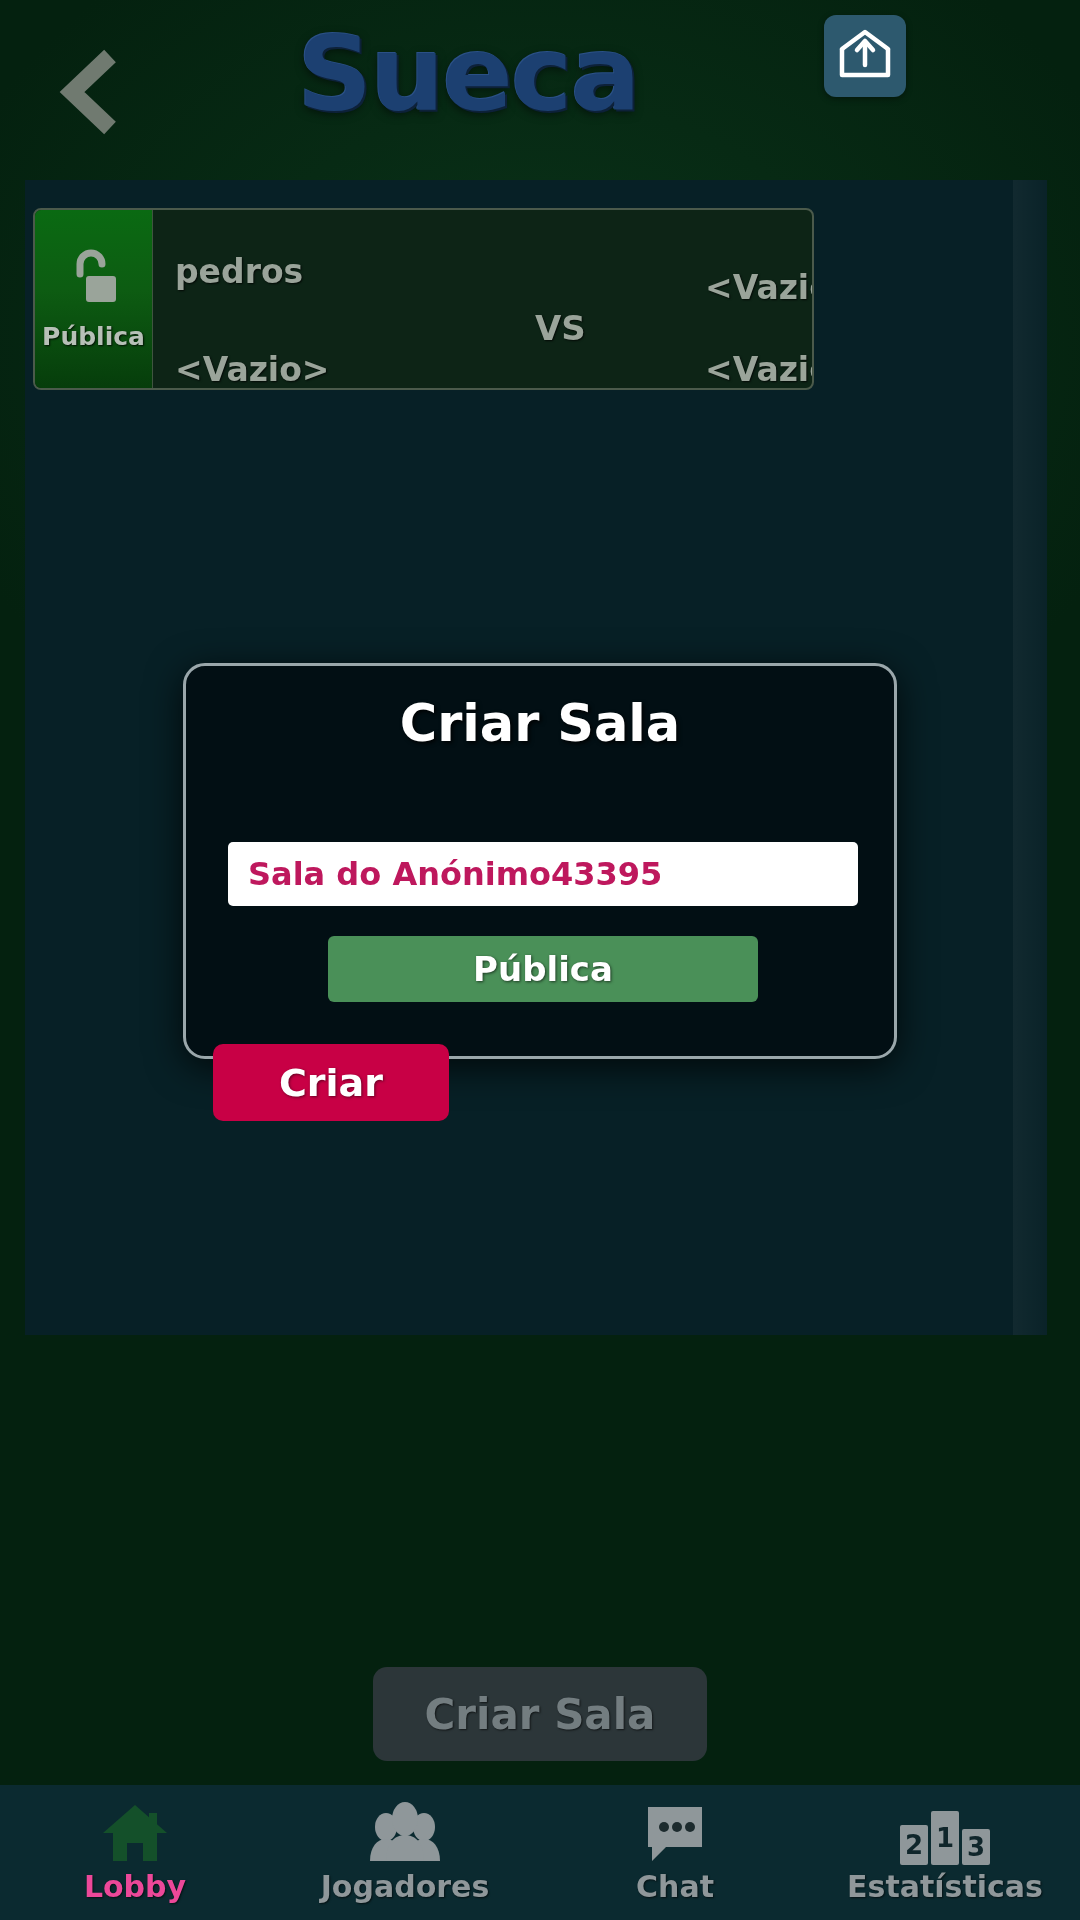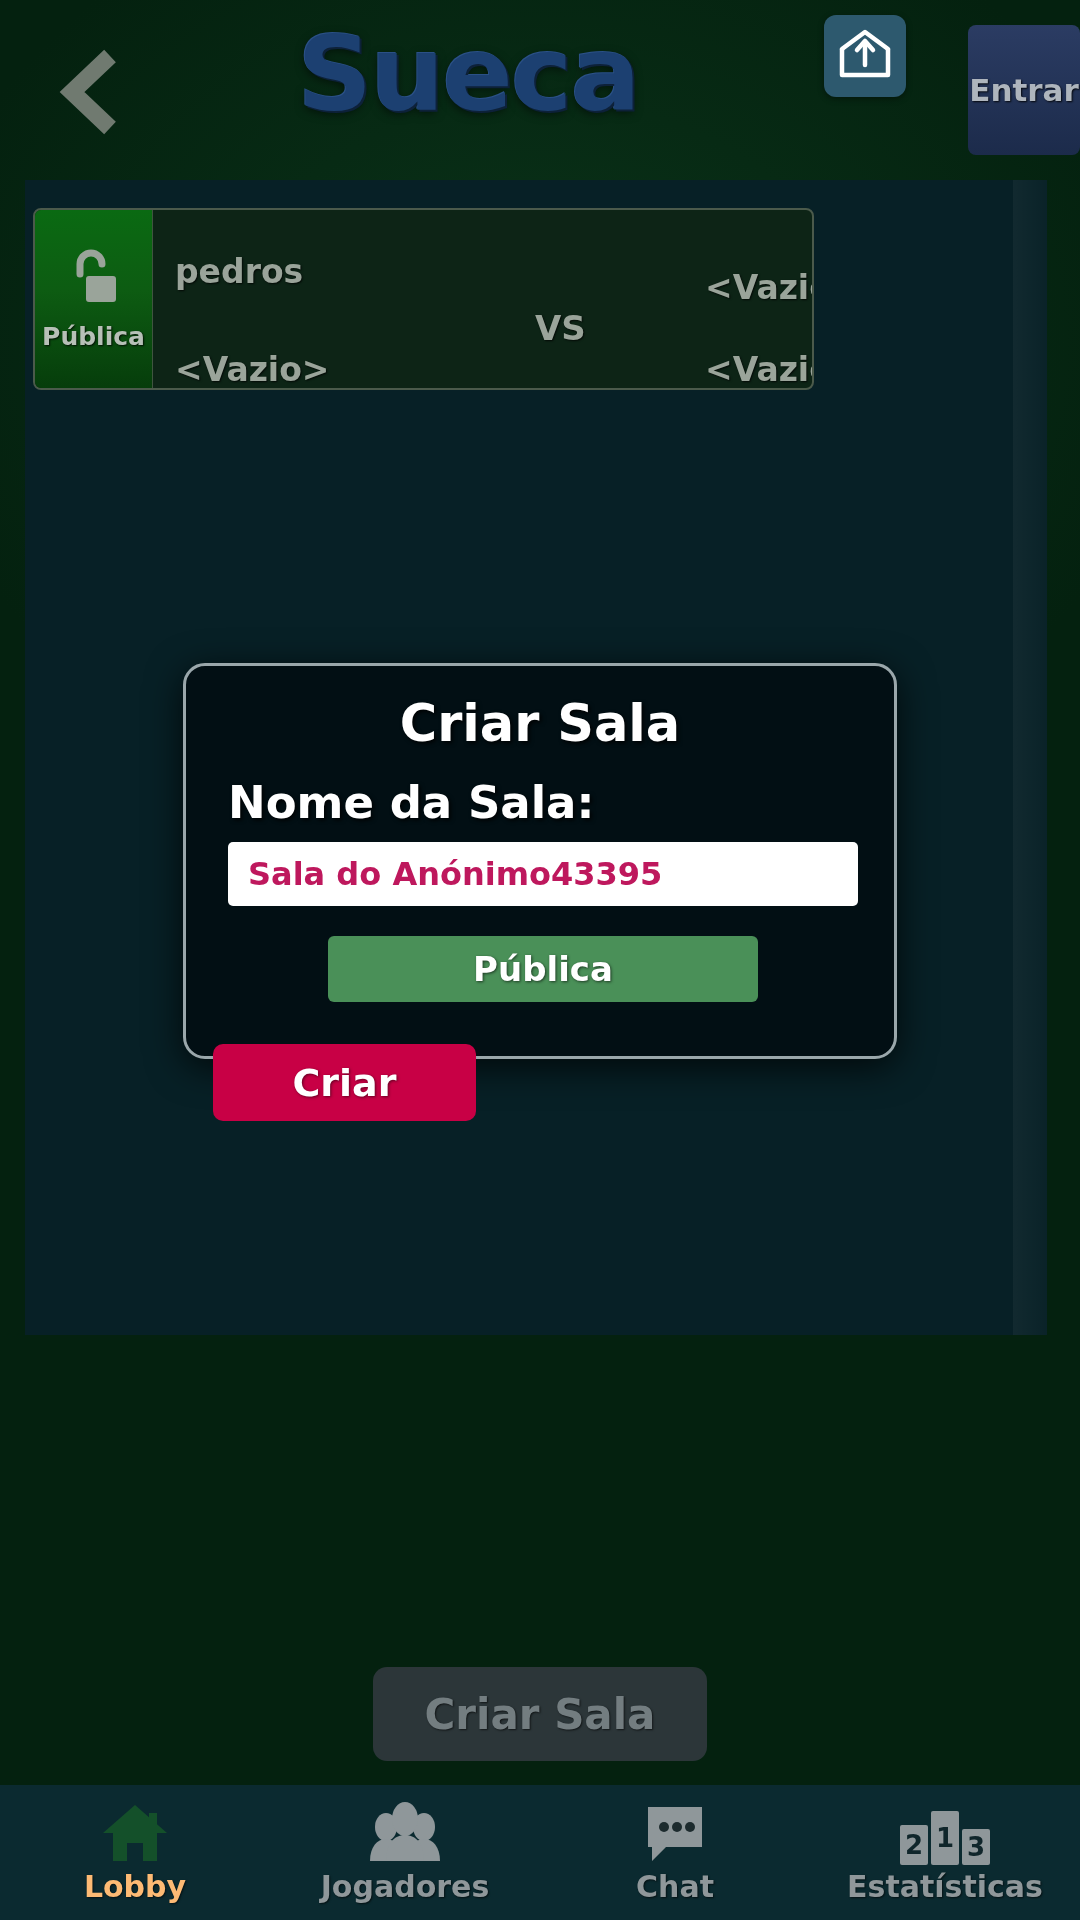--- a/index.html
+++ b/index.html
@@ -271,21 +271,21 @@
     font-weight: 700;
     color: #ffffff;
     text-shadow: 1px 1px 3px rgba(0,0,0,0.6);
     cursor: pointer;
   }
 
   #dialog-confirm-button {
     position: absolute;
     left: 27px;
     top: 378px;
-    width: 263px;
+    width: 236px;
     height: 77px;
     background: #c80045;
     border: none;
     border-radius: 10px;
     font-family: "DejaVu Sans", sans-serif;
     font-size: 38px;
     font-weight: 700;
     color: #ffffff;
     text-shadow: 1px 1px 3px rgba(0,0,0,0.5);
     cursor: pointer;
@@ -332,21 +332,21 @@
     height: 64px;
     display: flex;
     align-items: flex-end;
     justify-content: center;
   }
   .nav-label {
     font-size: 30px;
     font-weight: 700;
     text-shadow: 1px 1px 2px rgba(0,0,0,0.6);
   }
-  .nav-item.active .nav-label { color: #fdba74; }
+  .nav-item.active .nav-label { color: #ec4899; }
   .nav-item .nav-label { color: #8f979a; }
 
   .podium { display: flex; align-items: flex-end; gap: 3px; }
   .podium-block {
     background: #8f979a;
     color: #10262b;
     font-size: 26px;
     font-weight: 700;
     display: flex;
     align-items: center;
@@ -404,33 +404,29 @@
     <div class="room-body">
 
       <div class="room-slot slot-tl">pedros</div>
       <div class="room-slot slot-tr">&lt;Vazio&gt;</div>
       <div class="room-vs">VS</div>
       <div class="room-slot slot-bl">&lt;Vazio&gt;</div>
       <div class="room-slot slot-br">&lt;Vazio&gt;</div>
     </div>
   </div>
 
-  <div id="room-enter-button">
-    <span>Entrar</span>
-  </div>
 
   <div id="create-room-button">
     <span>Criar Sala</span>
   </div>
 
   <div id="modal-dialog">
 
     <div id="dialog-title">Criar Sala</div>
 
-    <div id="room-name-label">Nome da Sala:</div>
 
     <input id="room-name-input" type="text" value="Sala do Anónimo43395" style="">
 
     <button id="privacy-toggle-button">Pública</button>
 
     <button id="dialog-confirm-button">Criar</button>
 
   </div>
 
   <div id="bottom-nav">

